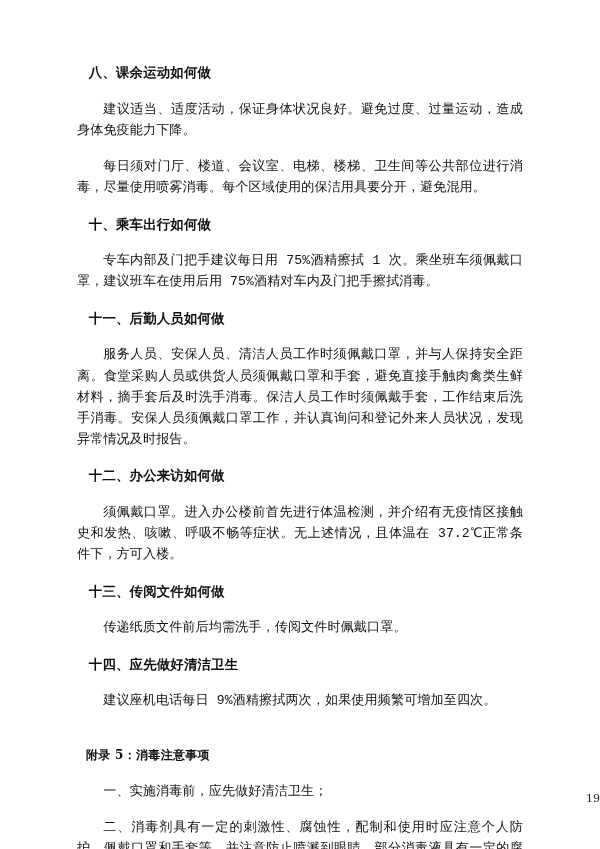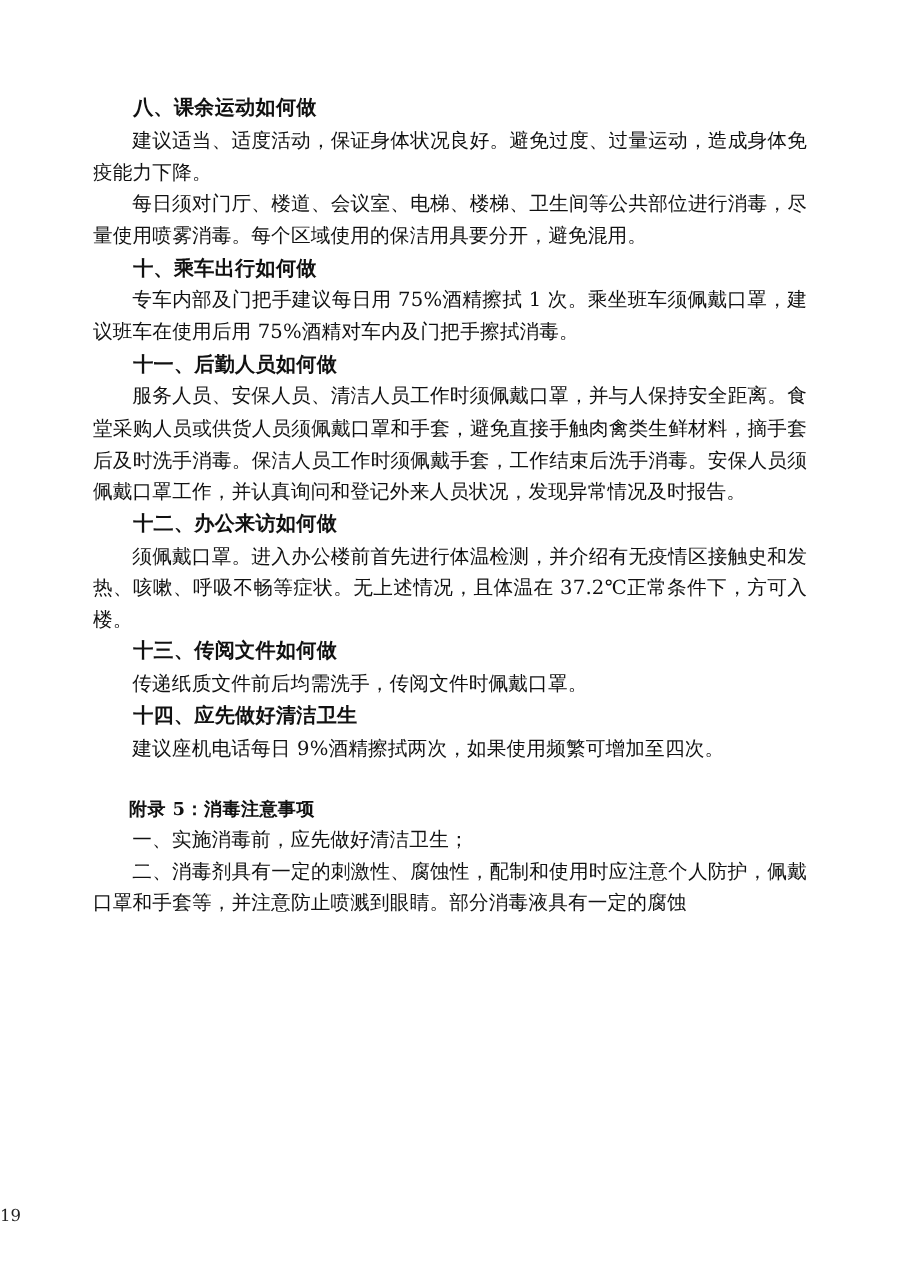--- a/index.html
+++ b/index.html
@@ -32,39 +32,40 @@
   }
   .section-heading {
     font-weight: bold;
     font-size: 13.4px;
     text-indent: 2em;
     margin: 0;
     letter-spacing: 0.2px;
   }
   .para {
     text-indent: 2em;
-    margin: 0;
+    margin: 15px;
     letter-spacing: 0.1px;
+    font-family: Liberation Mono, monospace;
   }
   .appendix-title {
     font-weight: bold;
     font-size: 12px;
     text-indent: 2em;
     margin: 0;
     letter-spacing: 0.3px;
   }
   .spacer-lg {
     height: 20px;
   }
   .page-number {
     position: absolute;
     left: 0;
     right: 0;
-    bottom: 32px;
-    text-align: left;
+    bottom: 44px;
+    text-align: right;
     font-family: "DejaVu Serif", "Liberation Serif", serif;
     font-size: 11px;
     color: #222;
     margin-top: 22px;
   }
 </style>
 </head>
 <body>
 
 <div class="page">

